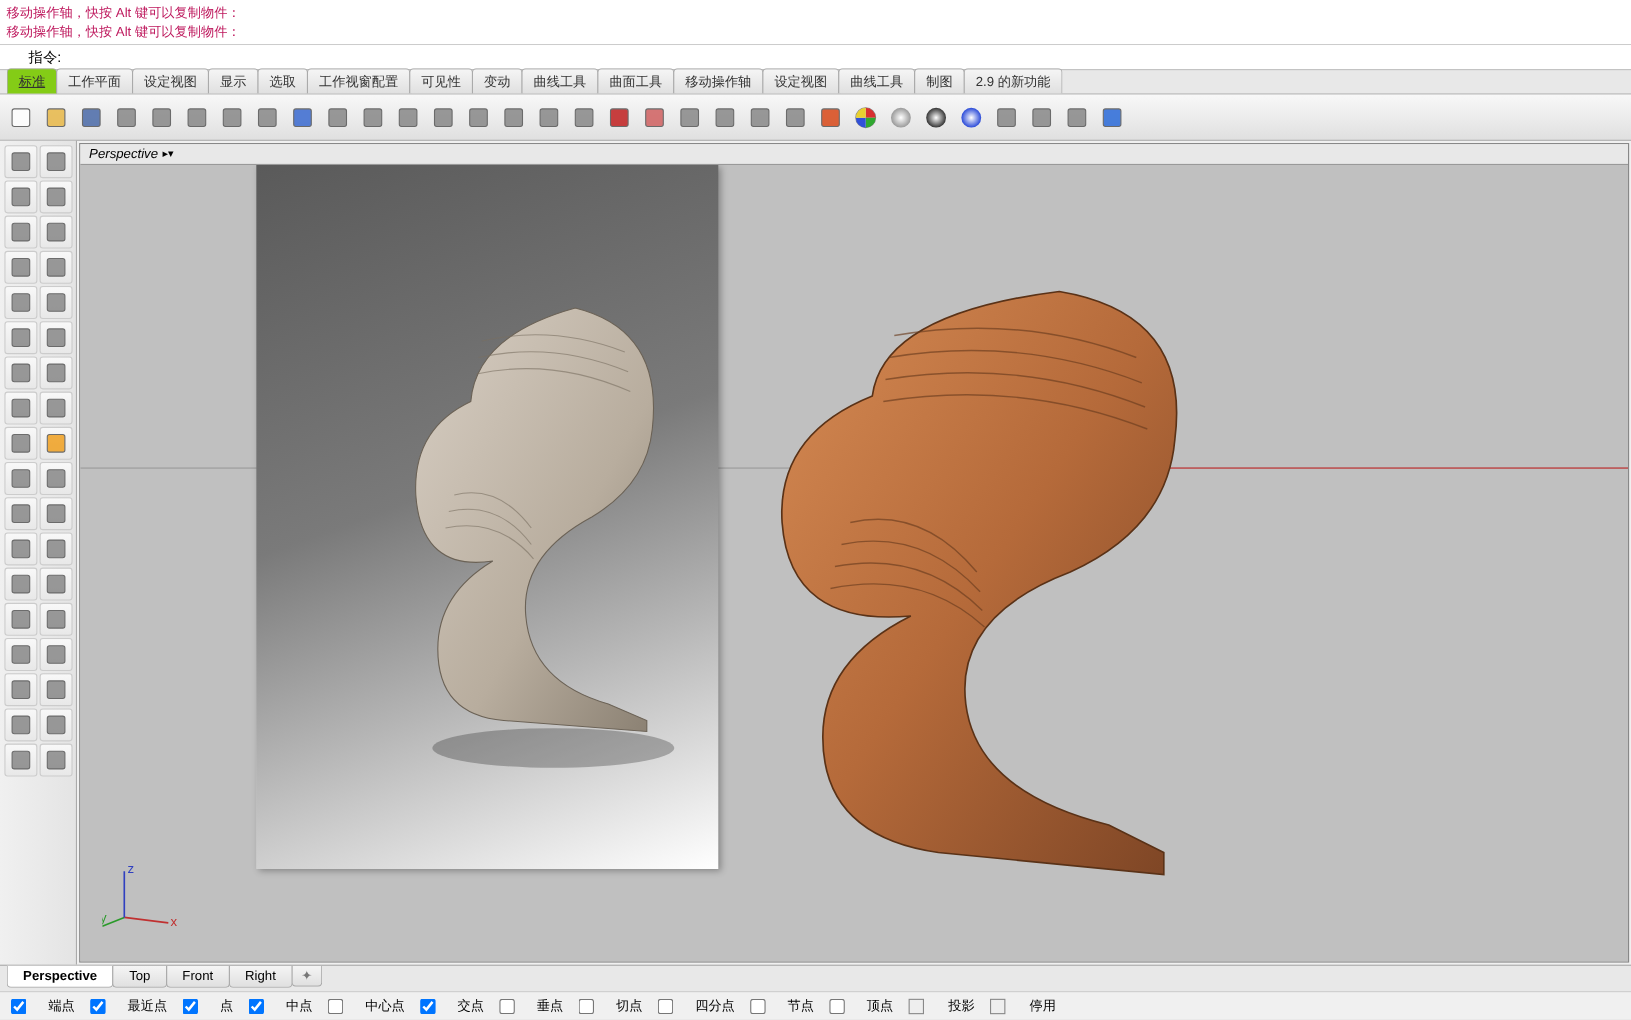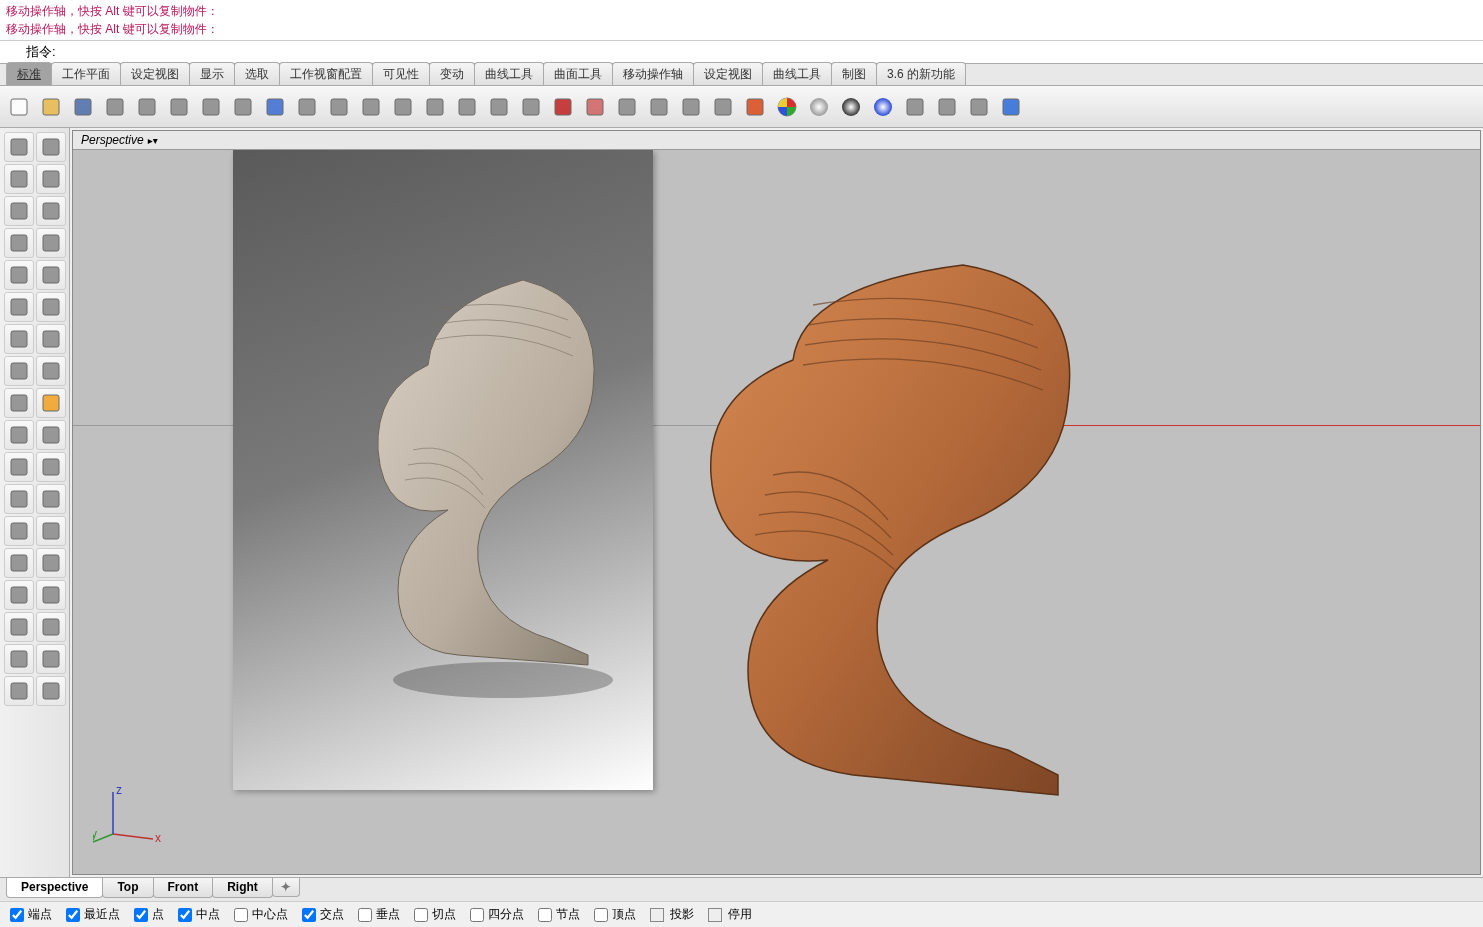--- a/index.html
+++ b/index.html
@@ -3,44 +3,44 @@
 <meta charset="utf-8">
 <style>
 * { box-sizing: border-box; margin: 0; padding: 0; font-family: "Microsoft YaHei", Arial, sans-serif; font-size: 12px; }
 body { background: #f0f0f0; width: 1483px; height: 927px; overflow: hidden; display: flex; flex-direction: column; }
 .command-history { background: #fff; border-bottom: 1px solid #ccc; padding: 2px 6px; color: #be185d; font-size: 13px; line-height: 18px; }
 .command-line { display: flex; align-items: center; padding: 2px 6px; background: #fff; border-bottom: 1px solid #aaa; }
 .command-line label { margin-right: 4px; font-size: 13px; margin-left: 20px; }
 .command-line input { flex: 1; border: none; outline: none; font-size: 13px; background: #fff; }
 .menu-tabs { display: flex; background: #e8e8e8; border-bottom: 1px solid #aaa; padding-left: 6px; height: 22px; align-items: flex-end; }
 .menu-tab { padding: 3px 10px 2px; background: linear-gradient(#f5f5f5,#e0e0e0); border: 1px solid #aaa; border-bottom: none; border-radius: 4px 4px 0 0; margin-right: -1px; cursor: pointer; font-size: 12px; color: #333; }
-.menu-tab.active { background: #a3a3a3; text-decoration: underline; }
+.menu-tab.active { background: #84cc16; text-decoration: underline; }
 .toolbar { display: flex; align-items: center; background: linear-gradient(#f8f8f8,#e0e0e0); border-bottom: 1px solid #aaa; padding: 2px 4px; height: 42px; gap: 2px; }
 .tool-btn { width: 30px; height: 30px; display: flex; align-items: center; justify-content: center; border-radius: 3px; cursor: pointer; }
 .main { flex: 1; display: flex; min-height: 0; }
 .side-toolbar { width: 70px; background: linear-gradient(to right,#f0f0f0,#e4e4e4); border-right: 1px solid #aaa; display: flex; flex-direction: column; padding: 4px 2px; gap: 2px; }
 .side-row { display: flex; gap: 2px; justify-content: center; }
 .side-btn { width: 30px; height: 30px; display: flex; align-items: center; justify-content: center; border-radius: 3px; cursor: pointer; background: linear-gradient(#f8f8f8,#e8e8e8); border: 1px solid #ccc; }
 .viewport-area { flex: 1; display: flex; flex-direction: column; background: #ccc; border: 1px solid #888; margin: 2px; min-height: 0; }
 .viewport-title { display: flex; align-items: center; padding: 2px 8px; background: #e8e8e8; border-bottom: 1px solid #999; font-size: 13px; font-style: italic; gap: 4px; }
 .viewport-title .chev { font-style: normal; font-size: 10px; }
 .viewport-canvas { flex: 1; background: #c0c0c0; position: relative; overflow: hidden; }
 .ground-line { position: absolute; left:0; right:0; top: 38%; height: 1px; background: #999; }
 .axis-x-line { position: absolute; right:0; top: 38%; width: 30%; height: 1px; background: #c33; }
 .reference-photo { position: absolute; left: 160px; top: 0; width: 420px; height: 640px; background: linear-gradient(160deg,#5a5a5a 0%, #7a7a7a 45%, #b5b5b5 70%, #ffffff 100%); box-shadow: 2px 2px 6px rgba(0,0,0,0.3); }
 .chair-silhouette { position:absolute; }
 .chair1 { left: 110px; top: 110px; }
 .chair2 { position:absolute; left: 590px; top: 100px; }
 .gizmo { position: absolute; left: 20px; bottom: 20px; }
 .view-tabs { display: flex; background: #e8e8e8; border-top: 1px solid #aaa; padding-left: 6px; height: 24px; align-items: flex-start; }
-.view-tab { padding: 2px 14px 3px; background: linear-gradient(#f5f5f5,#e0e0e0); border: 1px solid #aaa; border-top: none; border-radius: 0 0 4px 4px; margin-right: -1px; cursor: pointer; font-size: 12px; font-weight: bold; }
+.view-tab { padding: 2px 14px 3px; background: linear-gradient(#f5f5f5,#e0e0e0); border: 1px solid #aaa; border-top: none; border-radius: 0 0 4px 4px; margin-right: -1px; cursor: pointer; font-size: 12px; }
 .view-tab.active { background: #fff; font-weight: bold; }
 .view-tab.add { padding: 2px 8px; color: #777; }
 .osnap-bar { display: flex; align-items: center; background: #f0f0f0; border-top: 1px solid #ccc; padding: 4px 10px; gap: 14px; font-size: 13px; }
-.osnap-item { display: flex; align-items: center; gap: 4px; cursor: pointer; }
+.osnap-item { display: flex; align-items: center; gap: 20px; cursor: pointer; }
 .osnap-item input { width: 14px; height: 14px; }
 .toggle-box { width: 14px; height: 14px; border: 1px solid #888; background: #eee; display: inline-block; margin-right: 2px; }
 </style>
 </head>
 <body>
 
 <div class="command-history">
   <div>移动操作轴，快按 Alt 键可以复制物件：</div>
   <div>移动操作轴，快按 Alt 键可以复制物件：</div>
 </div>
@@ -57,21 +57,21 @@
     <div class="menu-tab">选取</div>
     <div class="menu-tab">工作视窗配置</div>
     <div class="menu-tab">可见性</div>
     <div class="menu-tab">变动</div>
     <div class="menu-tab">曲线工具</div>
     <div class="menu-tab">曲面工具</div>
     <div class="menu-tab">移动操作轴</div>
     <div class="menu-tab">设定视图</div>
     <div class="menu-tab">曲线工具</div>
     <div class="menu-tab">制图</div>
-    <div class="menu-tab">3.6 的新功能</div>
+    <div class="menu-tab">2.9 的新功能</div>
   </div>
 
 <div class="toolbar" id="mainToolbar">
     <div class="tool-btn">
       <svg width="22" height="22">
         <rect x="3" y="3" width="16" height="16" rx="2" fill="#fff" stroke="#555" opacity="0.85"></rect>
       </svg>
     </div>
     <div class="tool-btn">
       <svg width="22" height="22">

